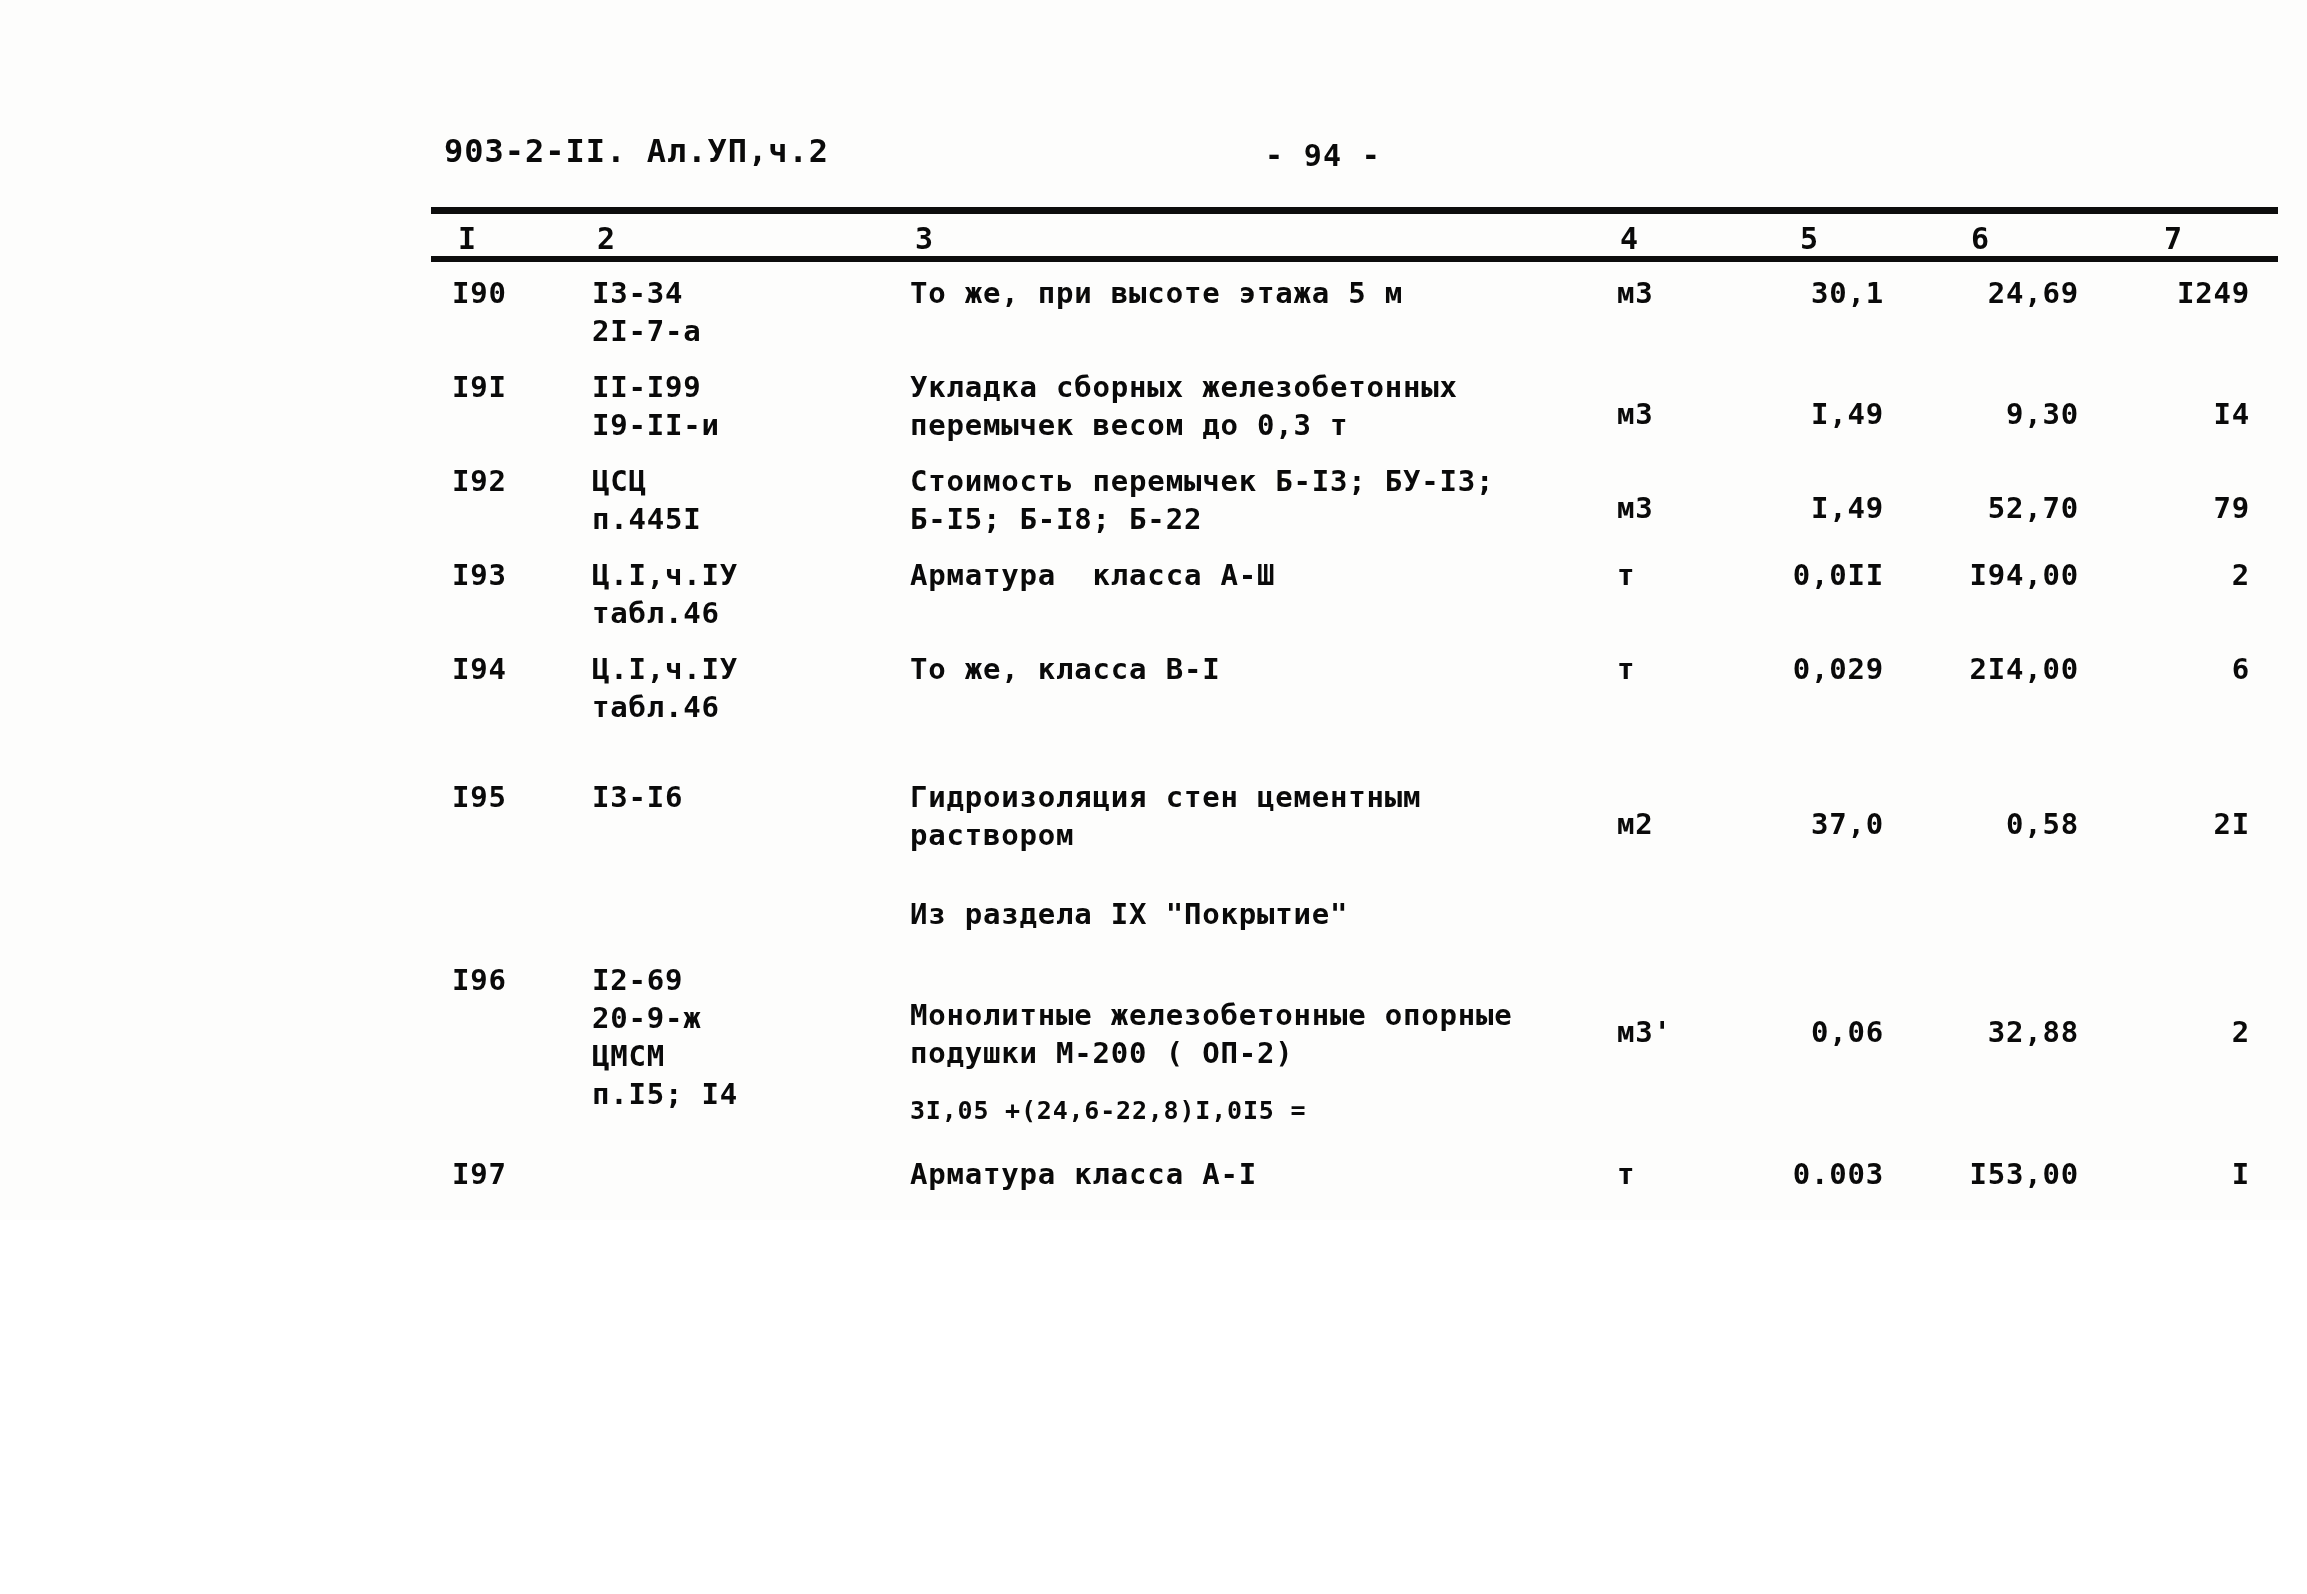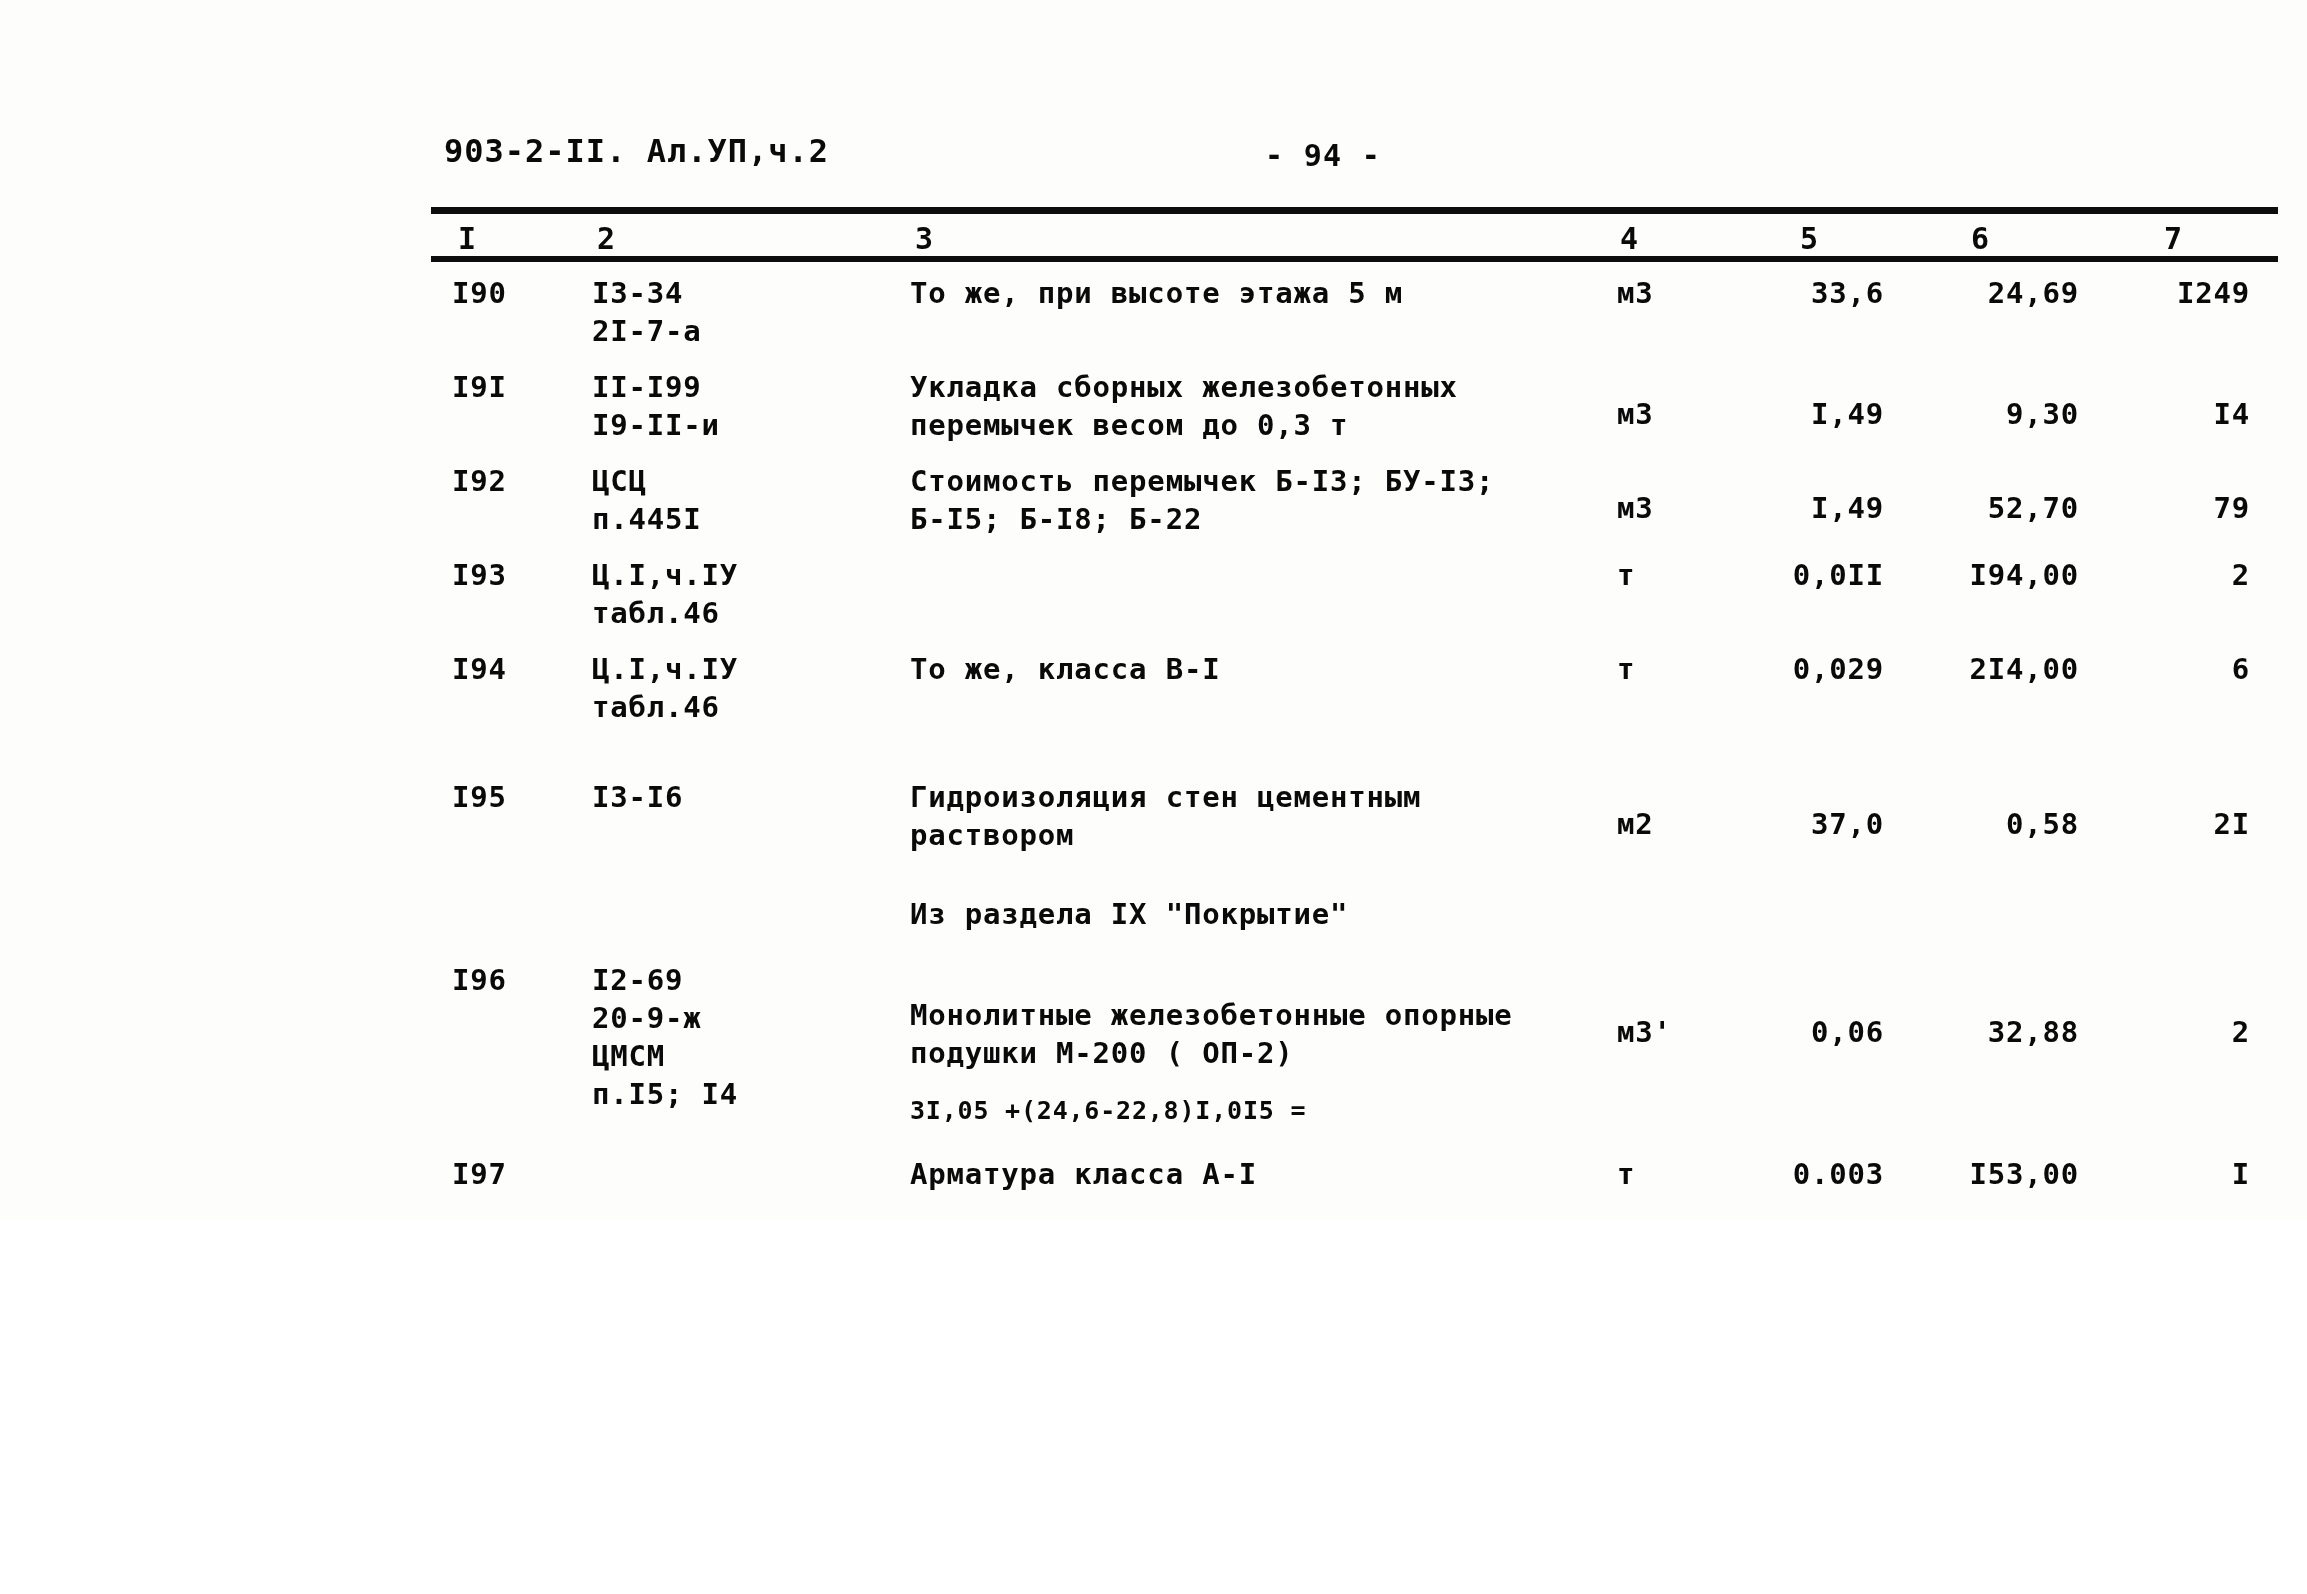--- a/index.html
+++ b/index.html
@@ -127,21 +127,21 @@
   <div class="colhead ch7">7</div>
 
   <div class="tbody">
 
     <div class="row" style="height:94px">
       <div class="cell c-num" style="top:5.4px">I90</div>
       <div class="cell c-code" style="top:5.4px">I3-34
 2I-7-а</div>
       <div class="cell c-desc" style="top:5.4px">То же, при высоте этажа 5 м</div>
       <div class="cell c-unit" style="top:5.4px">м3</div>
-      <div class="cell c-qty" style="top:5.4px">33,6</div>
+      <div class="cell c-qty" style="top:5.4px">30,1</div>
       <div class="cell c-price" style="top:5.4px">24,69</div>
       <div class="cell c-total" style="top:5.4px">I249</div>
     </div>
 
     <div class="row" style="height:94px">
       <div class="cell c-num" style="top:5.4px">I9I</div>
       <div class="cell c-code" style="top:5.4px">II-I99
 I9-II-и</div>
       <div class="cell c-desc" style="top:5.4px">Укладка сборных железобетонных
 перемычек весом до 0,3 т</div>
@@ -160,20 +160,21 @@
       <div class="cell c-unit" style="top:32px">м3</div>
       <div class="cell c-qty" style="top:32px">I,49</div>
       <div class="cell c-price" style="top:32px">52,70</div>
       <div class="cell c-total" style="top:32px">79</div>
     </div>
 
     <div class="row" style="height:94px">
       <div class="cell c-num" style="top:5.4px">I93</div>
       <div class="cell c-code" style="top:5.4px">Ц.I,ч.IУ
 табл.46</div>
+      <div class="cell c-desc" style="top:5.4px">Арматура  класса А-Ш</div>
       <div class="cell c-unit" style="top:5.4px">т</div>
       <div class="cell c-qty" style="top:5.4px">0,0II</div>
       <div class="cell c-price" style="top:5.4px">I94,00</div>
       <div class="cell c-total" style="top:5.4px">2</div>
     </div>
 
     <div class="row" style="height:128px">
       <div class="cell c-num" style="top:5.4px">I94</div>
       <div class="cell c-code" style="top:5.4px">Ц.I,ч.IУ
 табл.46</div>

